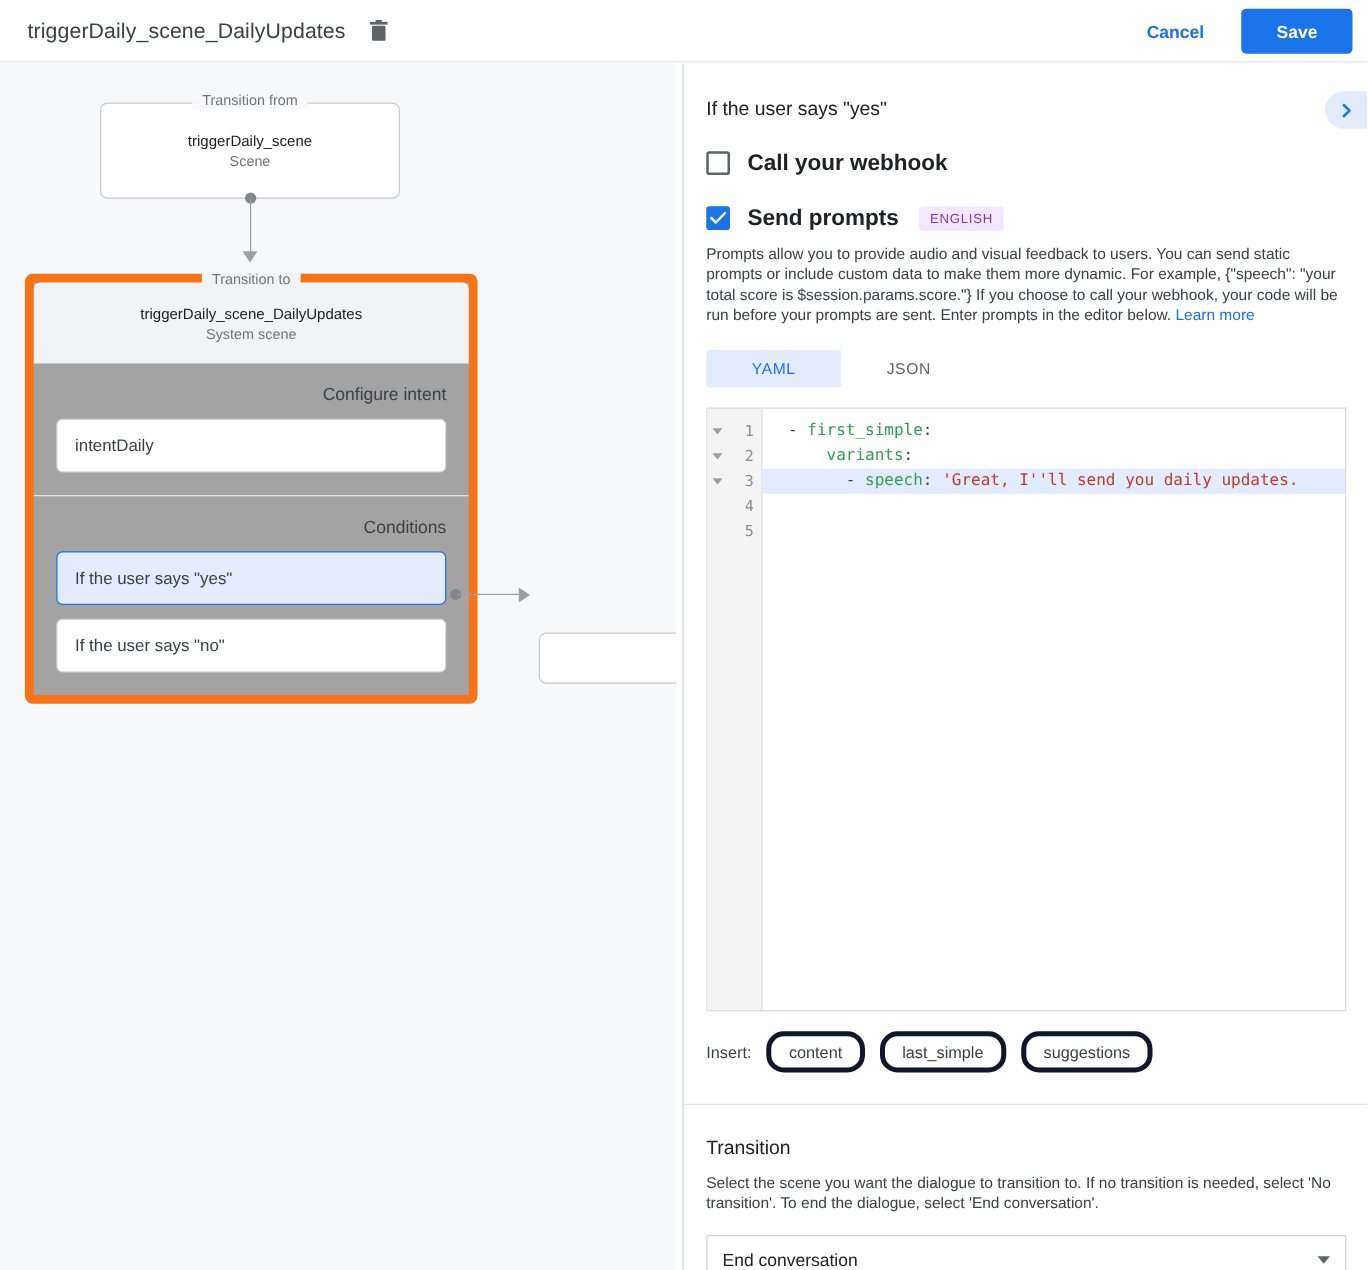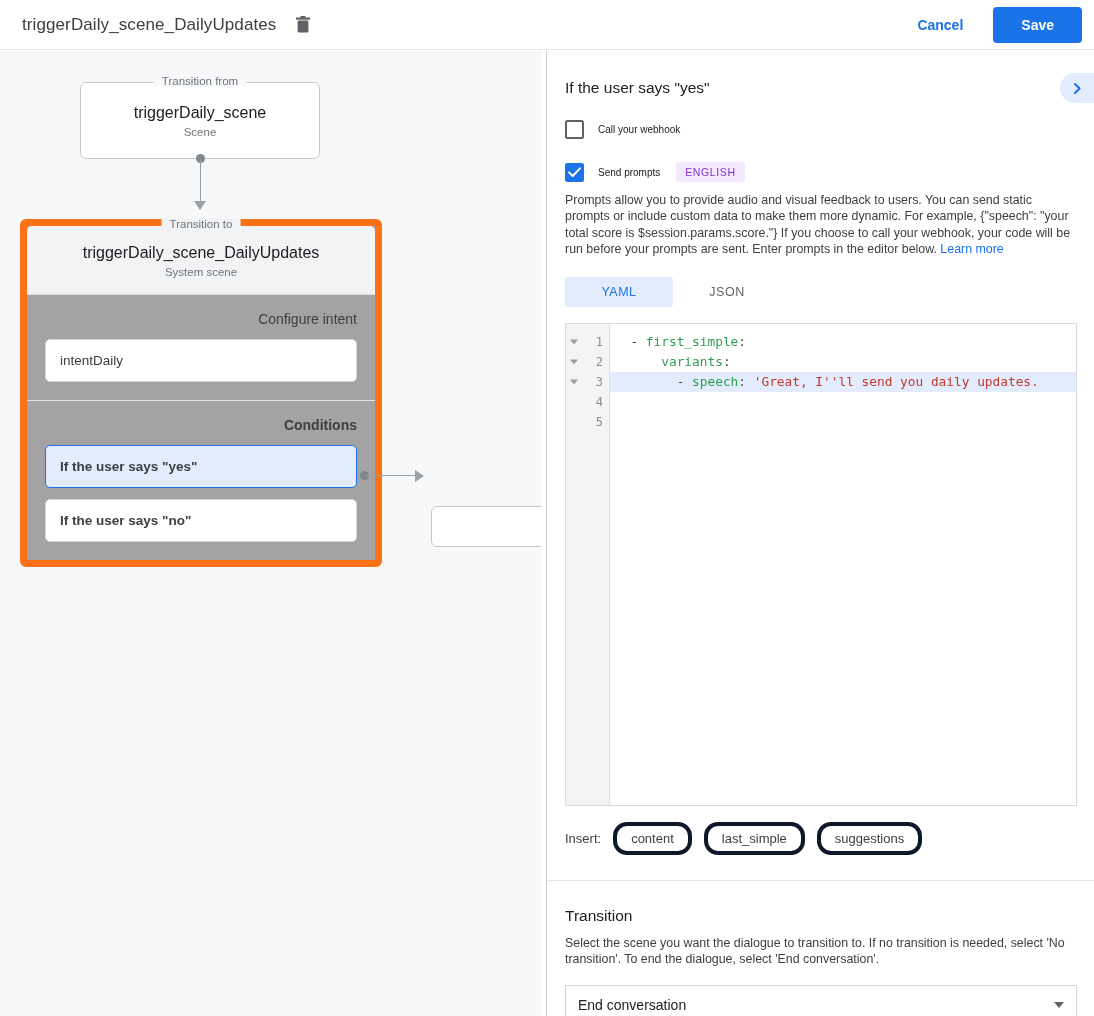--- a/index.html
+++ b/index.html
@@ -65,21 +65,21 @@
     border: 1px solid #c5c8cc;
     border-radius: 6px;
     display: flex; flex-direction: column;
     align-items: center; justify-content: center;
   }
   .fieldset-label {
     position: absolute; top: -8px; left: 50%; transform: translateX(-50%);
     background: #f7f8fa; padding: 0 8px;
     font-size: 11.5px; color: #70757a; white-space: nowrap;
   }
-  .node-title { font-size: 16px; color: #202124; }
+  .node-title { font-size: 12px; color: #202124; }
   .node-sub { font-size: 11.5px; color: #70757a; margin-top: 4px; }
 
   .edge-dot {
     position: absolute; width: 9px; height: 9px; border-radius: 50%;
     background: #80868b;
   }
   .edge-line-v {
     position: absolute; width: 1px; background: #9aa0a6;
   }
   .edge-line-h {
@@ -110,21 +110,21 @@
   .node-to-header {
     background: #f1f3f4;
     border-bottom: 1px solid #dadce0;
     border-radius: 5px 5px 0 0;
     padding: 18px 0 16px 0;
     text-align: center;
   }
   .node-section {
     padding: 16px 18px 18px 18px;
   }
-  .node-section + .node-section { border-top: 1px solid #e0e2e5; font-weight: bold; }
+  .node-section + .node-section { border-top: 1px solid #e0e2e5; }
   .section-label { font-size: 14px; color: #3c4043; margin-bottom: 12px; text-align: right; }
   .pill-box {
     border: 1px solid #d3d6da;
     border-radius: 5px;
     background: #ffffff;
     height: 43px;
     display: flex; align-items: center;
     padding: 0 14px;
     font-size: 13.5px; color: #3c4043;
     cursor: pointer;
@@ -182,21 +182,21 @@
     border: 2px solid #5f6368;
     border-radius: 2.5px;
     background: #ffffff;
     cursor: pointer;
     flex: none;
   }
   .cbox.checked {
     background: #1a73e8; border-color: #1a73e8;
     display: flex; align-items: center; justify-content: center;
   }
-  .check-label { margin-left: 14px; font-size: 10px; font-weight: normal; color: #202124; }
+  .check-label { margin-left: 14px; font-size: 18px; font-weight: bold; color: #202124; }
   .lang-badge {
     margin-left: 16px;
     background: #f3e8fd; color: #8430ce;
     font-size: 10.5px; letter-spacing: .6px;
     padding: 4px 9px; border-radius: 3px;
   }
 
   .desc {
     margin-top: 10px;
     font-size: 12.4px; line-height: 16.4px; color: #3c4043;

